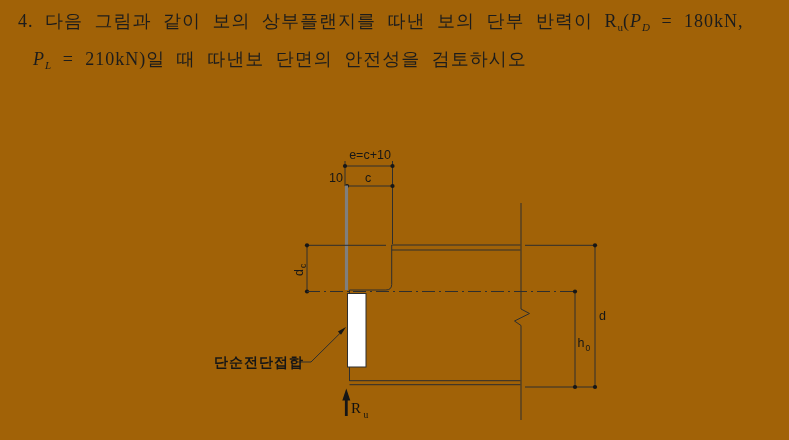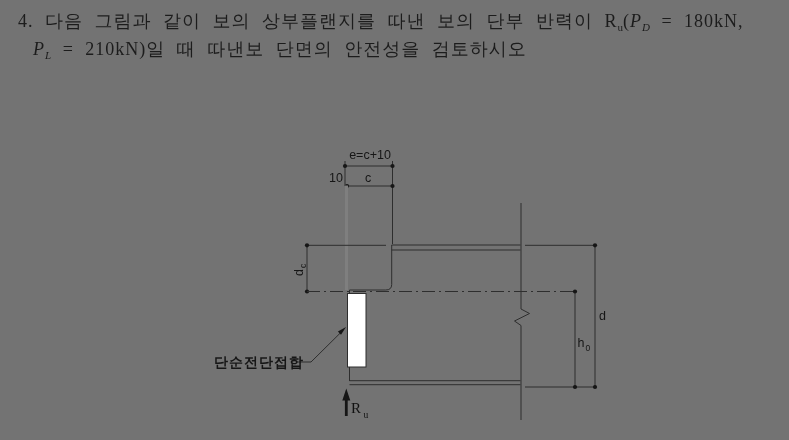--- a/index.html
+++ b/index.html
@@ -1,21 +1,21 @@
 <!DOCTYPE html>
 <html><head>
 <meta charset="utf-8">
 <style>
   html,body{margin:0;padding:0;background:#ffffff;}
-  #page{position:relative;width:789px;height:440px;background:#737373;overflow:hidden;
+  #page{position:relative;width:789px;height:440px;background:#a16207;overflow:hidden;
         font-family:"Liberation Serif",serif;color:#1c1c1c;}
   .probline{position:absolute;white-space:nowrap;font-size:18px;letter-spacing:1px;
             word-spacing:6px;color:#1c1c1c;}
   #line1{left:18px;top:9px;}
-  #line2{left:33px;top:37px;}
+  #line2{left:33px;top:47px;}
   .probline sub{font-size:11px;letter-spacing:0;vertical-align:-4px;}
   .varit{font-style:italic;}
   svg{position:absolute;left:0;top:0;}
   .ln{stroke:#2e2e2e;stroke-width:1;fill:none;}
   .dot{fill:#161616;stroke:none;}
   .dimtxt{font-family:"Liberation Sans",sans-serif;font-size:12.5px;fill:#161616;}
   .dimtxt-sm{font-family:"Liberation Sans",sans-serif;font-size:8.5px;fill:#161616;}
   .kr{font-family:"Liberation Sans",sans-serif;font-size:14px;font-weight:bold;
       fill:#161616;letter-spacing:1px;}
   .sertxt{font-family:"Liberation Serif",serif;font-size:15px;fill:#111;}

